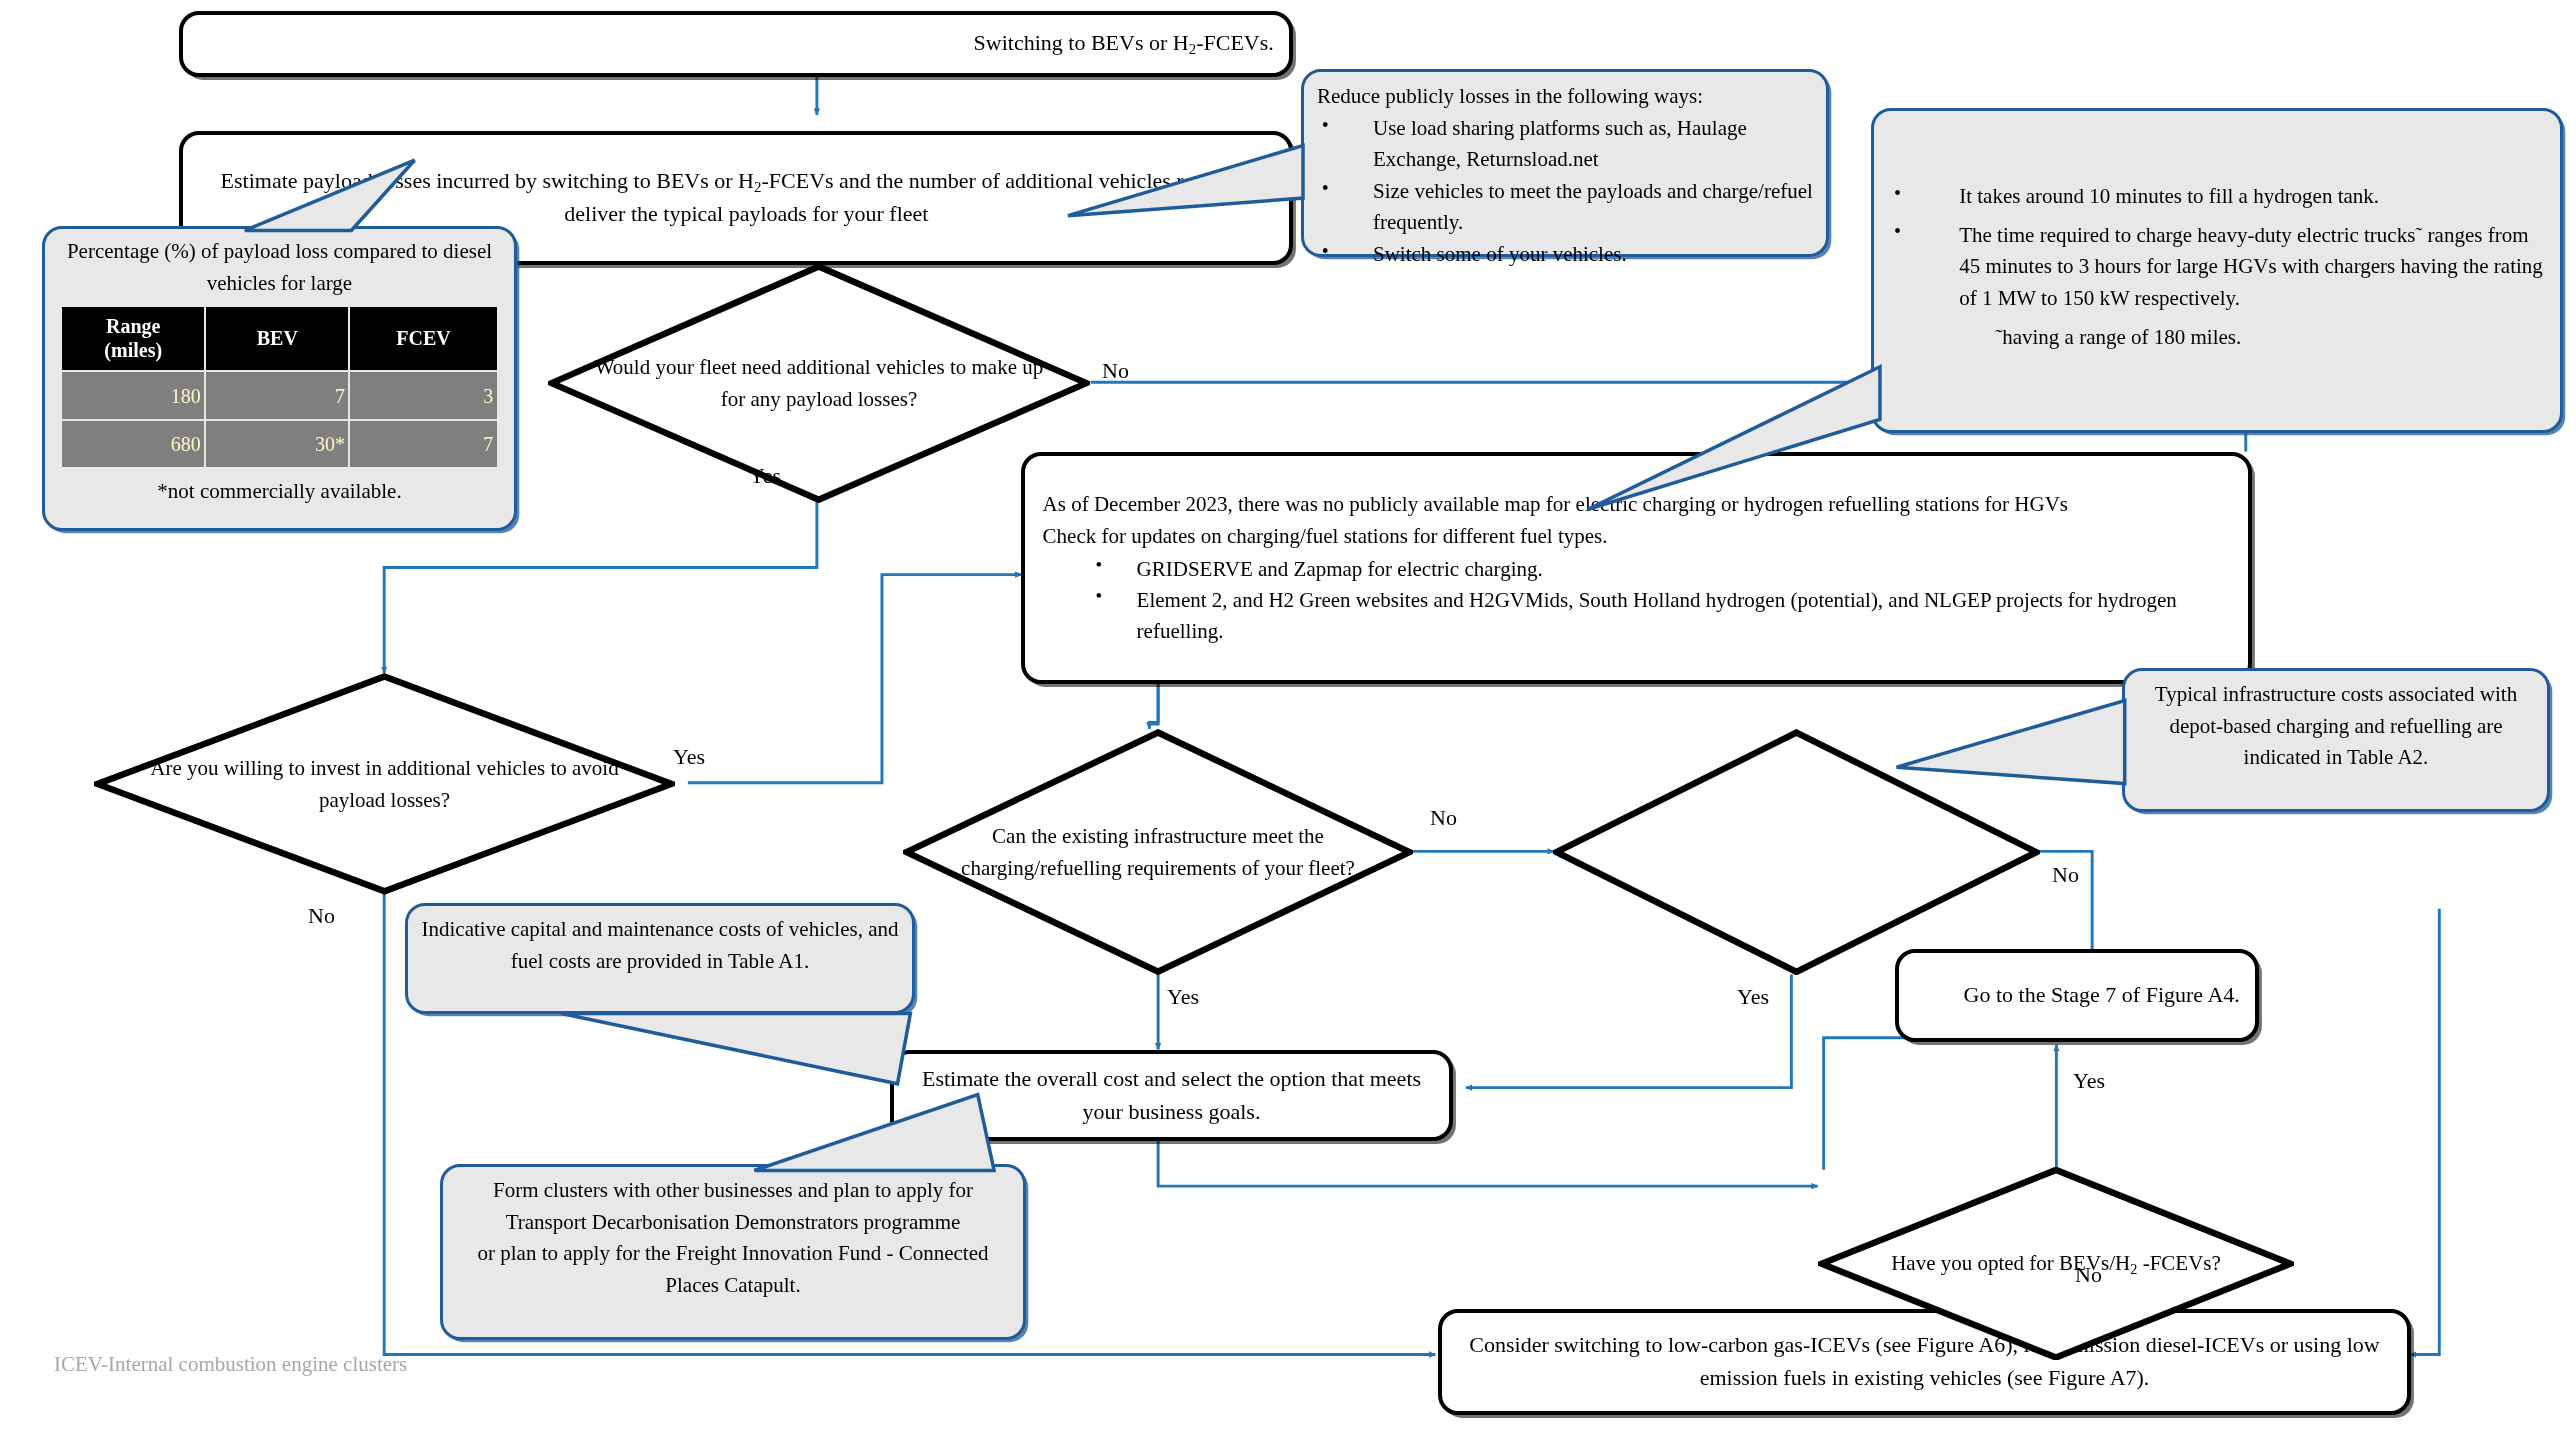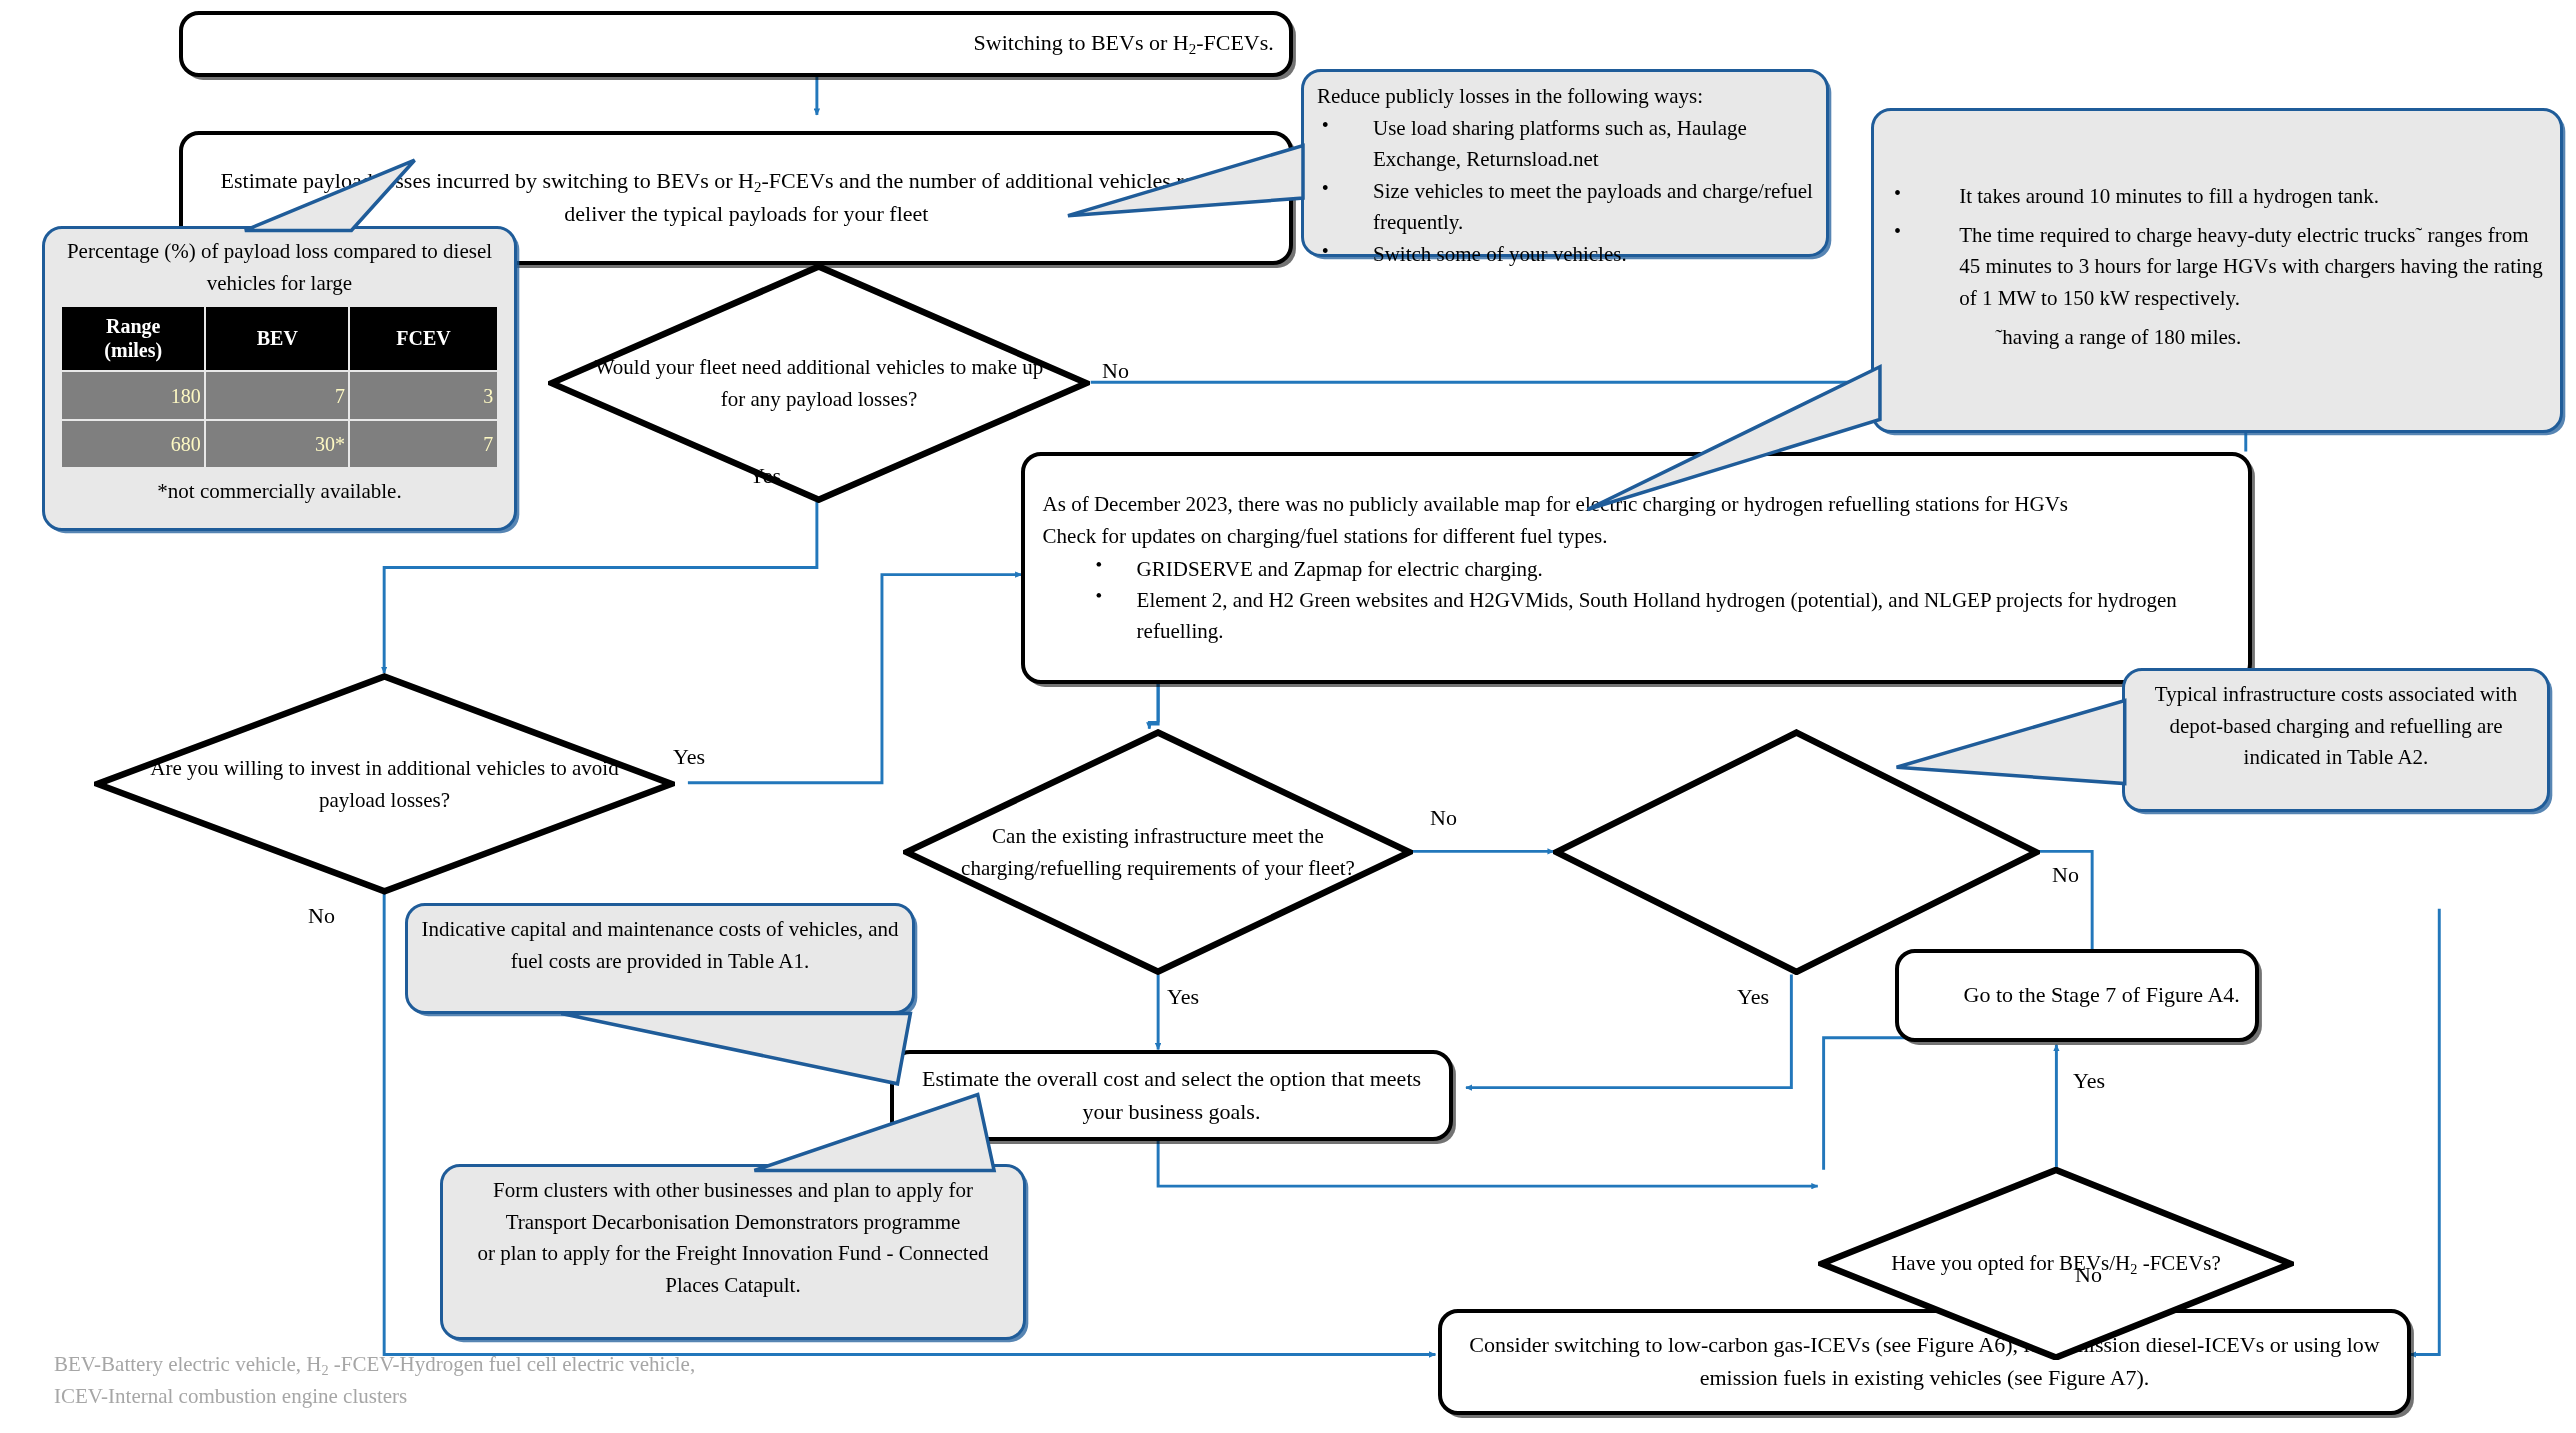--- a/index.html
+++ b/index.html
@@ -250,18 +250,17 @@
   <div class="elabel" style="left:673px;top:744px;font-size:22px;">Yes</div>
   <div class="elabel" style="left:308px;top:903px;font-size:22px;">No</div>
   <div class="elabel" style="left:1430px;top:805px;font-size:22px;">No</div>
   <div class="elabel" style="left:1167px;top:984px;font-size:22px;">Yes</div>
   <div class="elabel" style="left:2052px;top:862px;font-size:22px;">No</div>
   <div class="elabel" style="left:1737px;top:984px;font-size:22px;">Yes</div>
   <div class="elabel" style="left:2073px;top:1068px;font-size:22px;">Yes</div>
   <div class="elabel" style="left:2075px;top:1262px;font-size:22px;">No</div>
 
   <div class="legend" style="left:54px;top:1349px;font-size:21px;">
-    <div>BEV-Battery electric vehicle, H<sub>2</sub> -FCEV-Hydrogen fuel cell electric vehicle,</div>
     <div>ICEV-Internal combustion engine clusters</div>
   </div>
 
 </div>
 
 
 </body></html>

